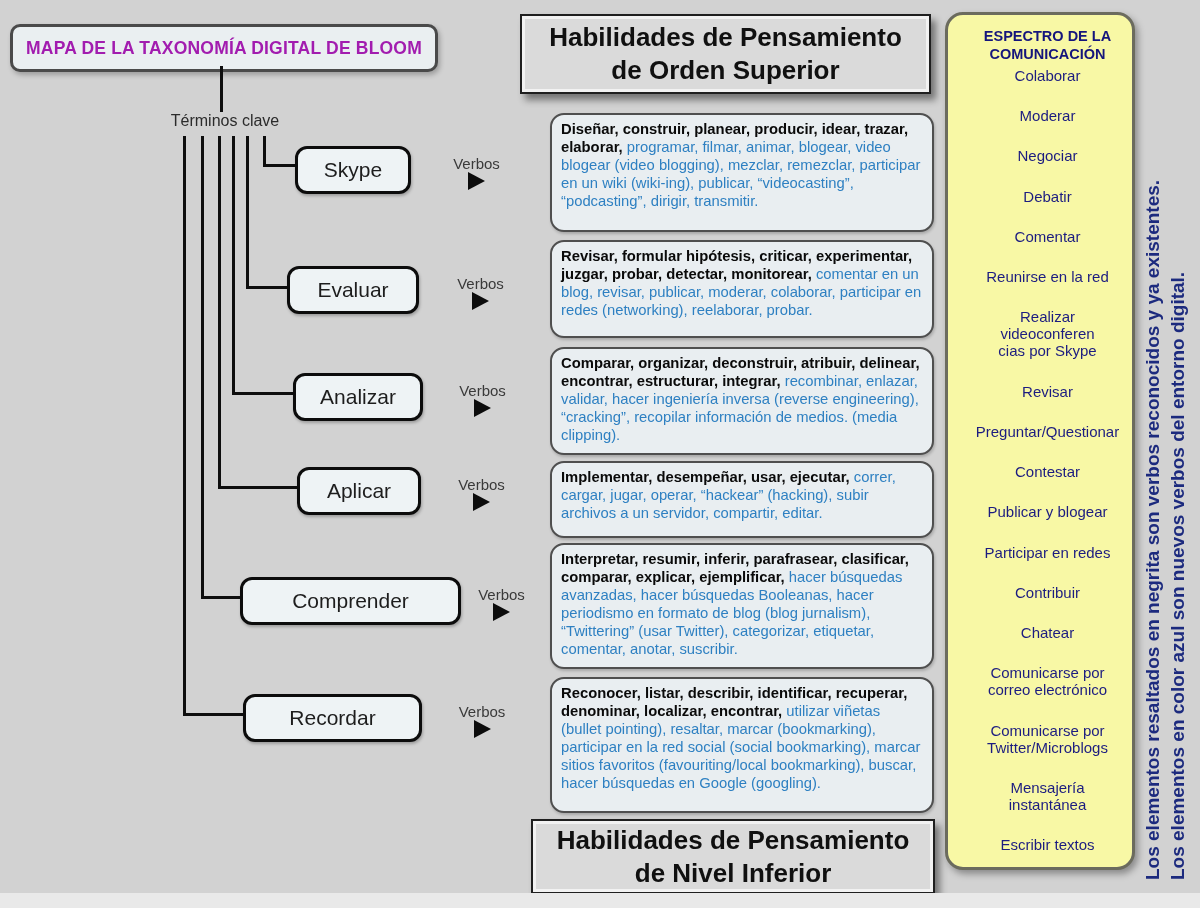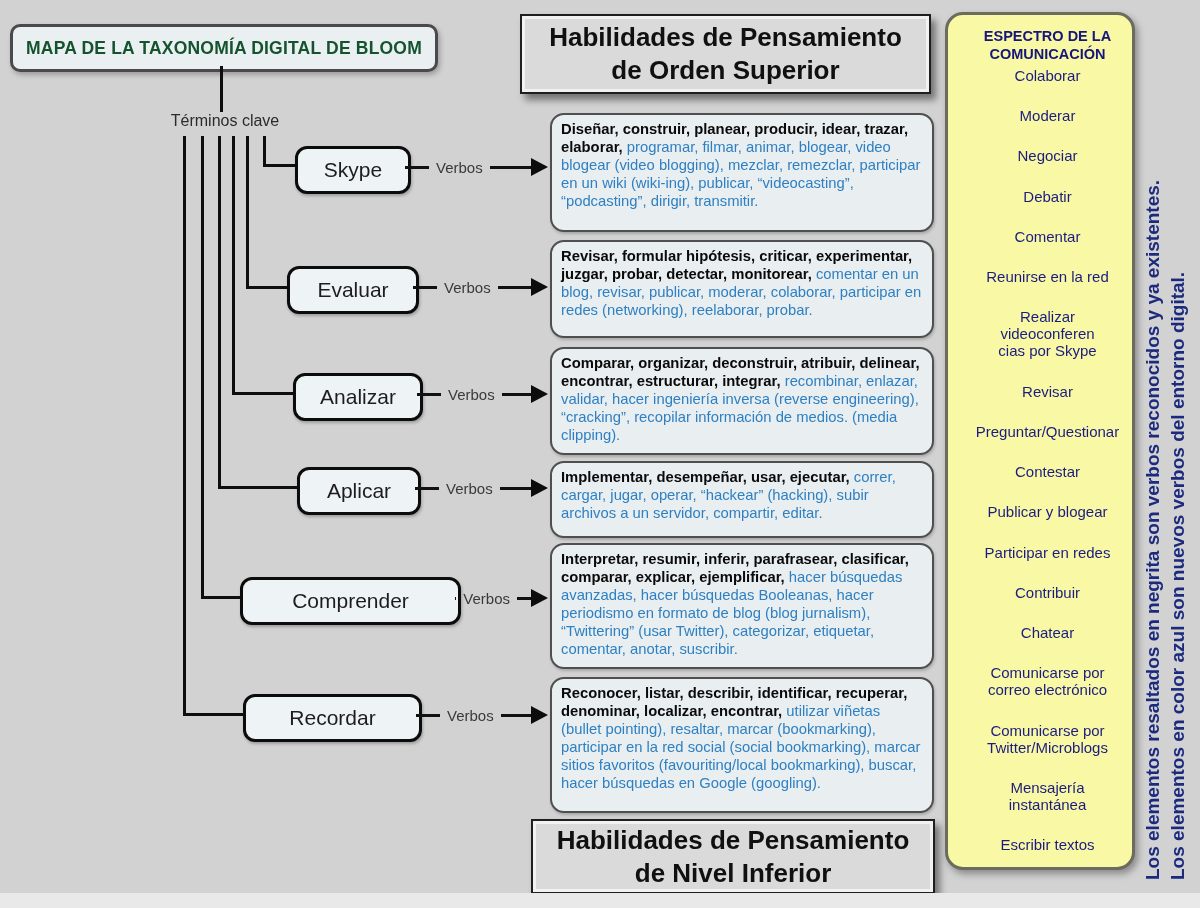--- a/index.html
+++ b/index.html
@@ -4,38 +4,38 @@
 <style>
   html,body{margin:0;padding:0;}
   body{font-family:"Liberation Sans","DejaVu Sans",sans-serif;}
   .canvas{position:relative;width:1200px;height:908px;background:#d2d2d2;overflow:hidden;}
   .strip-bottom{position:absolute;left:0;top:893px;width:1200px;height:15px;background:#e9e9e9;}
 
   
   .title-box{position:absolute;left:10px;top:24px;width:422px;height:42px;
     background:#eaeff1;border:3px solid #4a4a4a;border-radius:10px;
     display:flex;align-items:center;justify-content:center;
-    font-weight:bold;font-size:17.5px;color:#14532d;letter-spacing:.2px;
+    font-weight:bold;font-size:17.5px;color:#a21caf;letter-spacing:.2px;
     box-shadow:2px 3px 5px rgba(0,0,0,.25);}
 
   .terms-label{position:absolute;left:140px;top:112px;width:170px;text-align:center;
     font-size:16px;color:#2b2b2b;}
 
   
   .vline,.hline{position:absolute;background:#0e0e0e;}
   .vline{width:3px;}
   .hline{height:3px;}
 
   
   .key-box{position:absolute;background:#eef3f5;border:3px solid #0c0c0c;border-radius:12px;
     display:flex;align-items:center;justify-content:center;
     font-size:21px;color:#1d1d1d;box-shadow:1px 2px 3px rgba(0,0,0,.25);}
 
   
-  .arrow{position:absolute;display:flex;align-items:center;height:24px;}
+  .arrow{position:absolute;display:flex;align-items:center;height:24px;flex-direction:column;}
   .seg{height:3px;background:#111;width:24px;}
   .grow{flex:1;min-width:14px;}
   .albl{font-size:15px;color:#3a3a3a;padding:0 7px;white-space:nowrap;}
   .ahead{width:0;height:0;border-left:17px solid #0c0c0c;border-top:9px solid transparent;border-bottom:9px solid transparent;}
 
   
   .verb-box{position:absolute;left:550px;width:384px;background:#e9eef1;
     border:2px solid #4f4f4f;border-radius:14px;padding:5px 9px;box-sizing:border-box;
     font-size:14.8px;line-height:18px;color:#000;box-shadow:1px 2px 3px rgba(0,0,0,.2);}
   .vb{font-weight:bold;color:#0a0a0a;}

